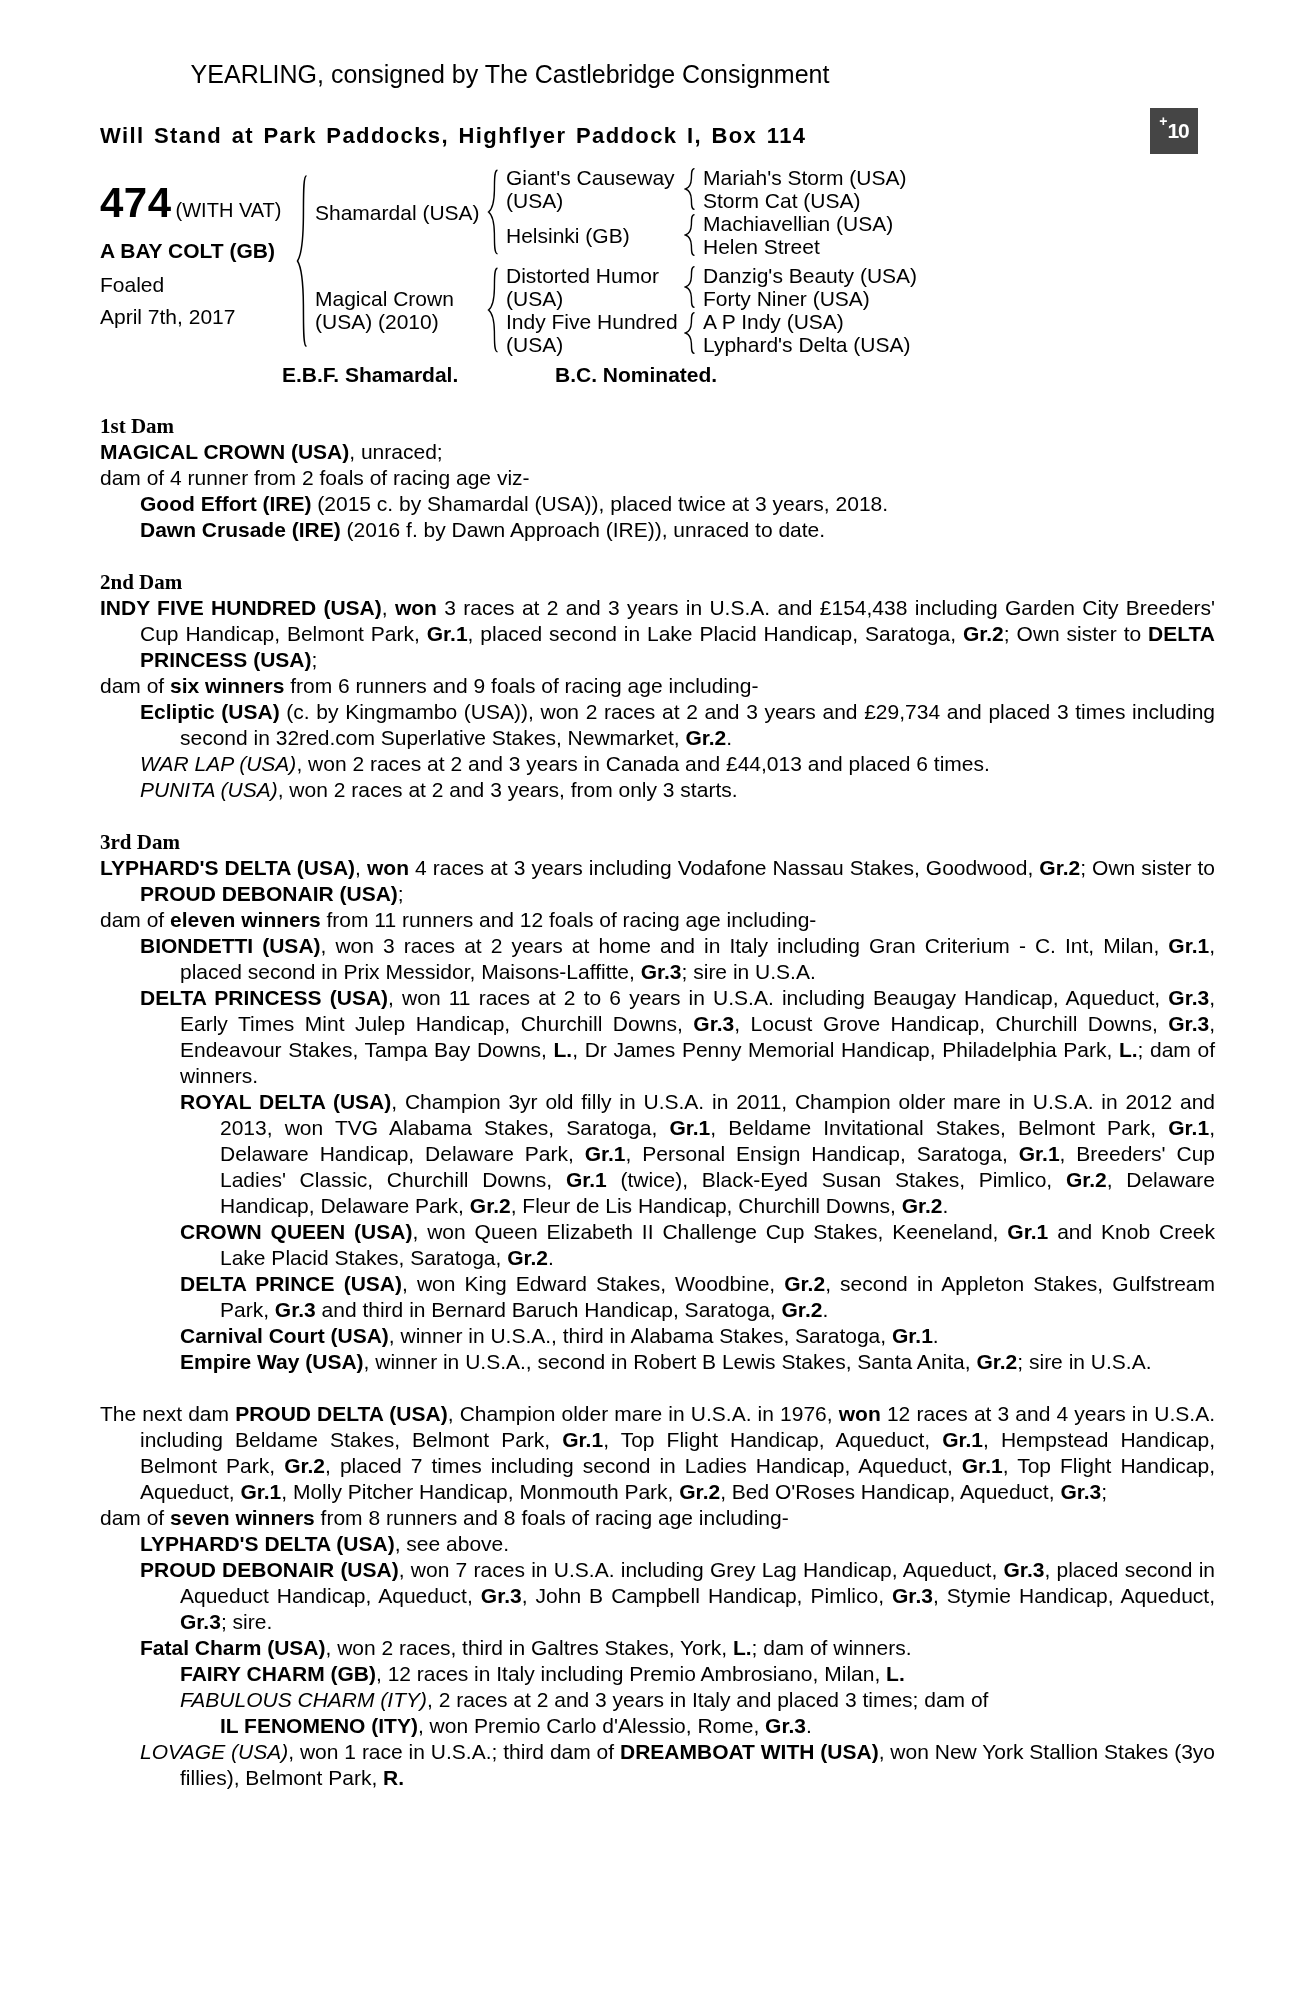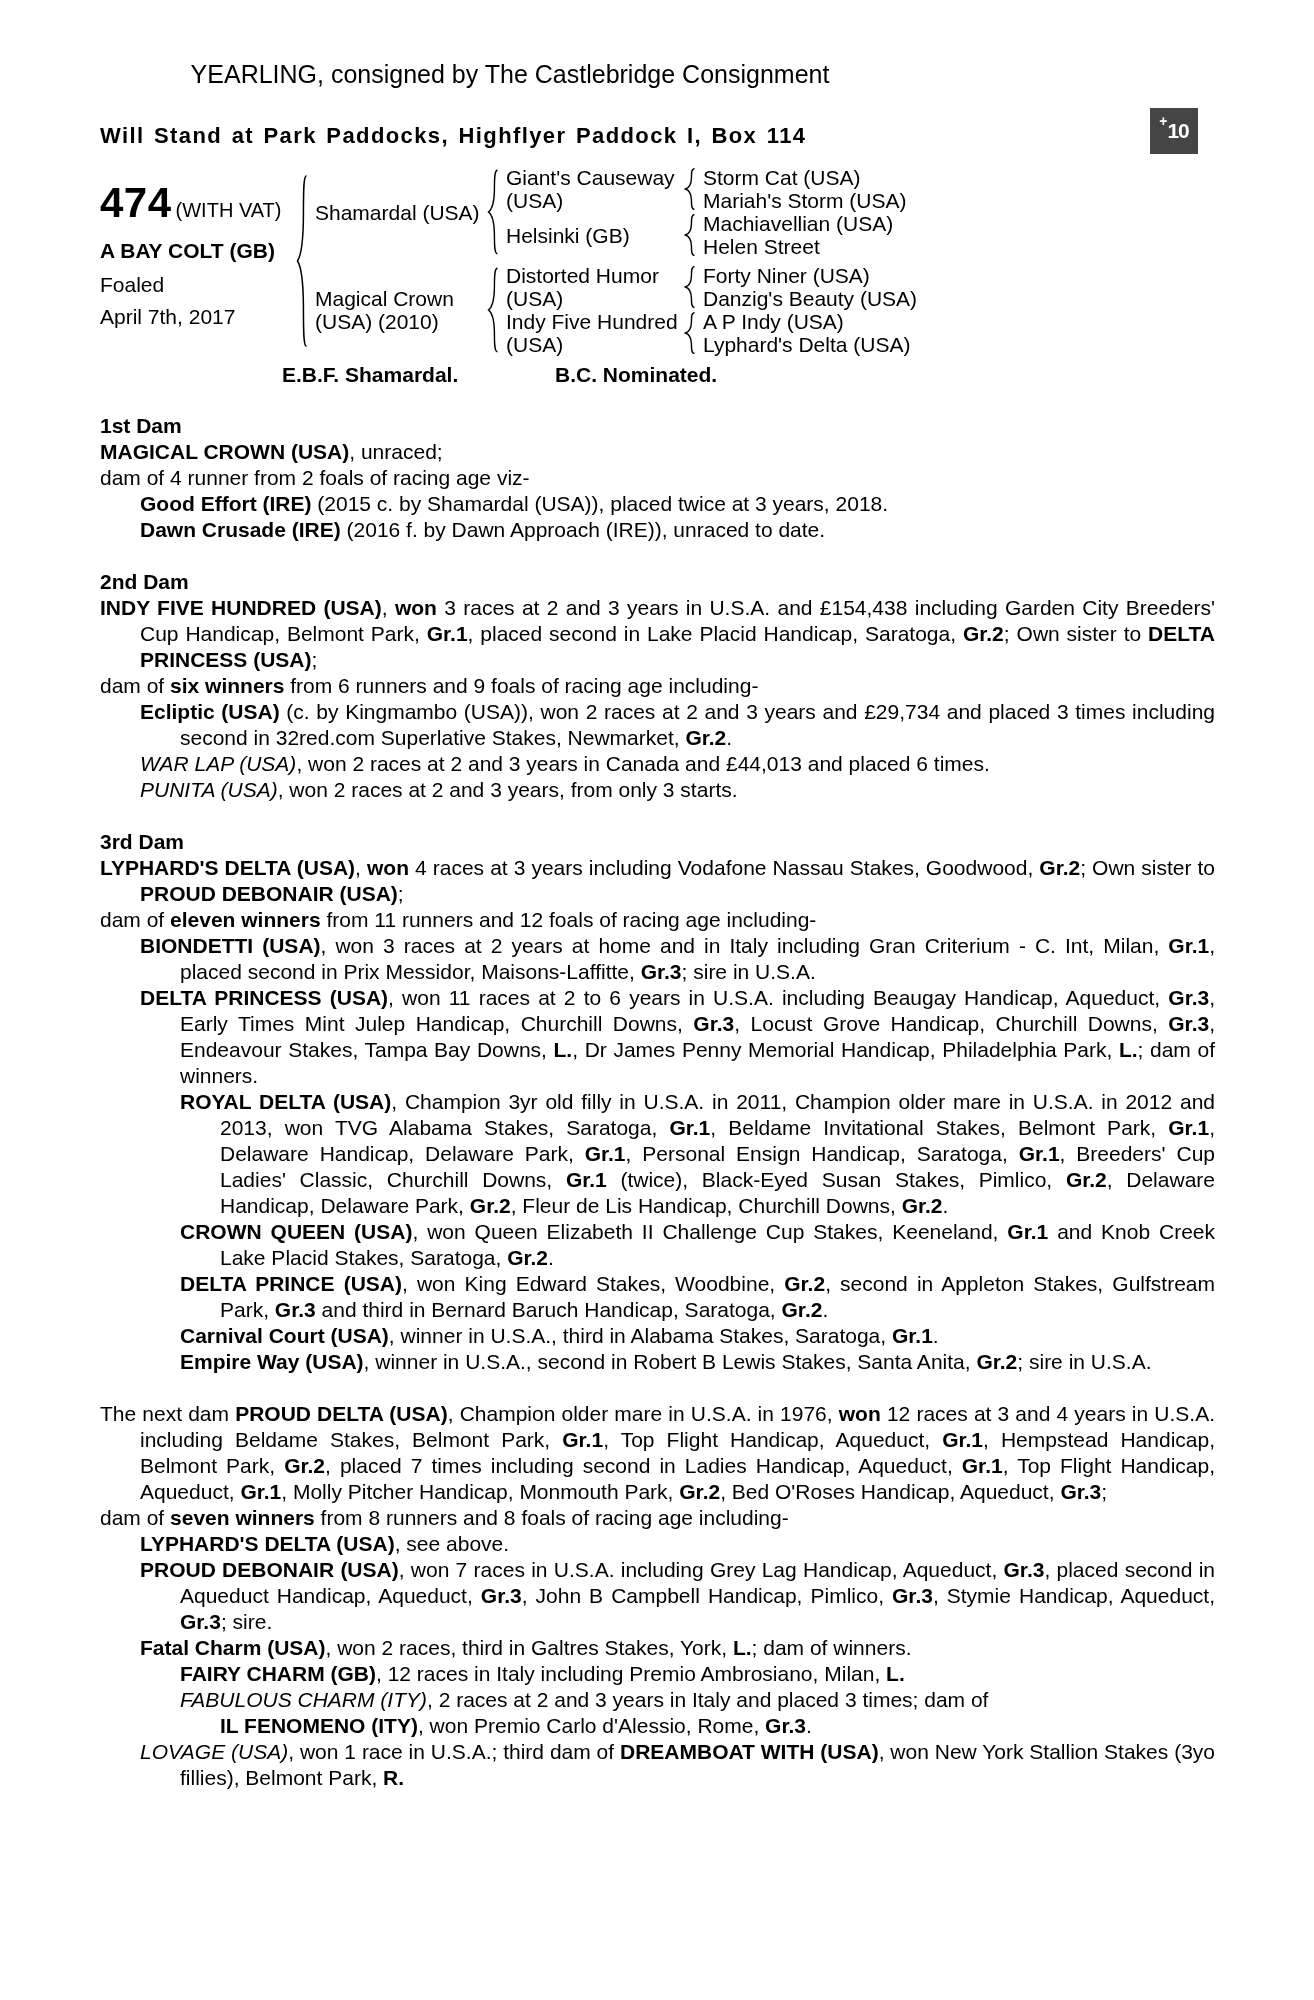--- a/index.html
+++ b/index.html
@@ -62,21 +62,21 @@
   .bracebox.b1 { margin-top: 10px; margin-bottom: 10px; }
   .bracebox.b2 { margin-top: 3px; margin-bottom: 3px; }
   .bracebox.b3 { margin-top: 2px; margin-bottom: 2px; }
 
   .nom-row { display: flex; margin: 4px 0 2px 182px; font-weight: bold; font-size: 21px; }
   .nom-row .nom-ebf { width: 273px; }
 
   
   .body-text { margin-top: 6px; }
   .bt-h, .bt-p { font-size: 21px; line-height: 26px; }
-  .bt-h { font-weight: bold; }
+  .bt-h { font-weight: bold; font-family: Liberation Serif, serif; }
   .bt-p { text-align: justify; }
   .gap { margin-top: 26px; }
   .b { font-weight: bold; }
   .i { font-style: italic; }
 </style>
 </head>
 <body>
 
 <div class="page">
 
@@ -120,22 +120,22 @@
               <div class="pcol">
                 <div class="pentry">
                   <div class="pname g2">Giant's Causeway (USA)</div>
                   <div class="pair l3">
                     <div class="bracebox b3">
                       <svg viewBox="0 0 12 100" preserveAspectRatio="none">
                           <path d="M10.5,1.5 C7,1.5 7.6,14 7.4,25 C7.2,38 5.5,46.5 1.5,50 C5.5,53.5 7.2,62 7.4,75 C7.6,86 7,98.5 10.5,98.5" fill="none" stroke="#000" stroke-width="1.4" vector-effect="non-scaling-stroke"></path>
                         </svg>
                     </div>
                     <div class="pcol g3col">
+                      <div class="pname g3">Mariah's Storm (USA)</div>
                       <div class="pname g3">Storm Cat (USA)</div>
-                      <div class="pname g3">Mariah's Storm (USA)</div>
                     </div>
                   </div>
                 </div>
                 <div class="pentry">
                   <div class="pname g2">Helsinki (GB)</div>
                   <div class="pair l3">
                     <div class="bracebox b3">
                       <svg viewBox="0 0 12 100" preserveAspectRatio="none">
                           <path d="M10.5,1.5 C7,1.5 7.6,14 7.4,25 C7.2,38 5.5,46.5 1.5,50 C5.5,53.5 7.2,62 7.4,75 C7.6,86 7,98.5 10.5,98.5" fill="none" stroke="#000" stroke-width="1.4" vector-effect="non-scaling-stroke"></path>
                         </svg>
@@ -161,22 +161,22 @@
               <div class="pcol">
                 <div class="pentry">
                   <div class="pname g2">Distorted Humor (USA)</div>
                   <div class="pair l3">
                     <div class="bracebox b3">
                       <svg viewBox="0 0 12 100" preserveAspectRatio="none">
                           <path d="M10.5,1.5 C7,1.5 7.6,14 7.4,25 C7.2,38 5.5,46.5 1.5,50 C5.5,53.5 7.2,62 7.4,75 C7.6,86 7,98.5 10.5,98.5" fill="none" stroke="#000" stroke-width="1.4" vector-effect="non-scaling-stroke"></path>
                         </svg>
                     </div>
                     <div class="pcol g3col">
+                      <div class="pname g3">Danzig's Beauty (USA)</div>
                       <div class="pname g3">Forty Niner (USA)</div>
-                      <div class="pname g3">Danzig's Beauty (USA)</div>
                     </div>
                   </div>
                 </div>
                 <div class="pentry">
                   <div class="pname g2">Indy Five Hundred (USA)</div>
                   <div class="pair l3">
                     <div class="bracebox b3">
                       <svg viewBox="0 0 12 100" preserveAspectRatio="none">
                           <path d="M10.5,1.5 C7,1.5 7.6,14 7.4,25 C7.2,38 5.5,46.5 1.5,50 C5.5,53.5 7.2,62 7.4,75 C7.6,86 7,98.5 10.5,98.5" fill="none" stroke="#000" stroke-width="1.4" vector-effect="non-scaling-stroke"></path>
                         </svg>

